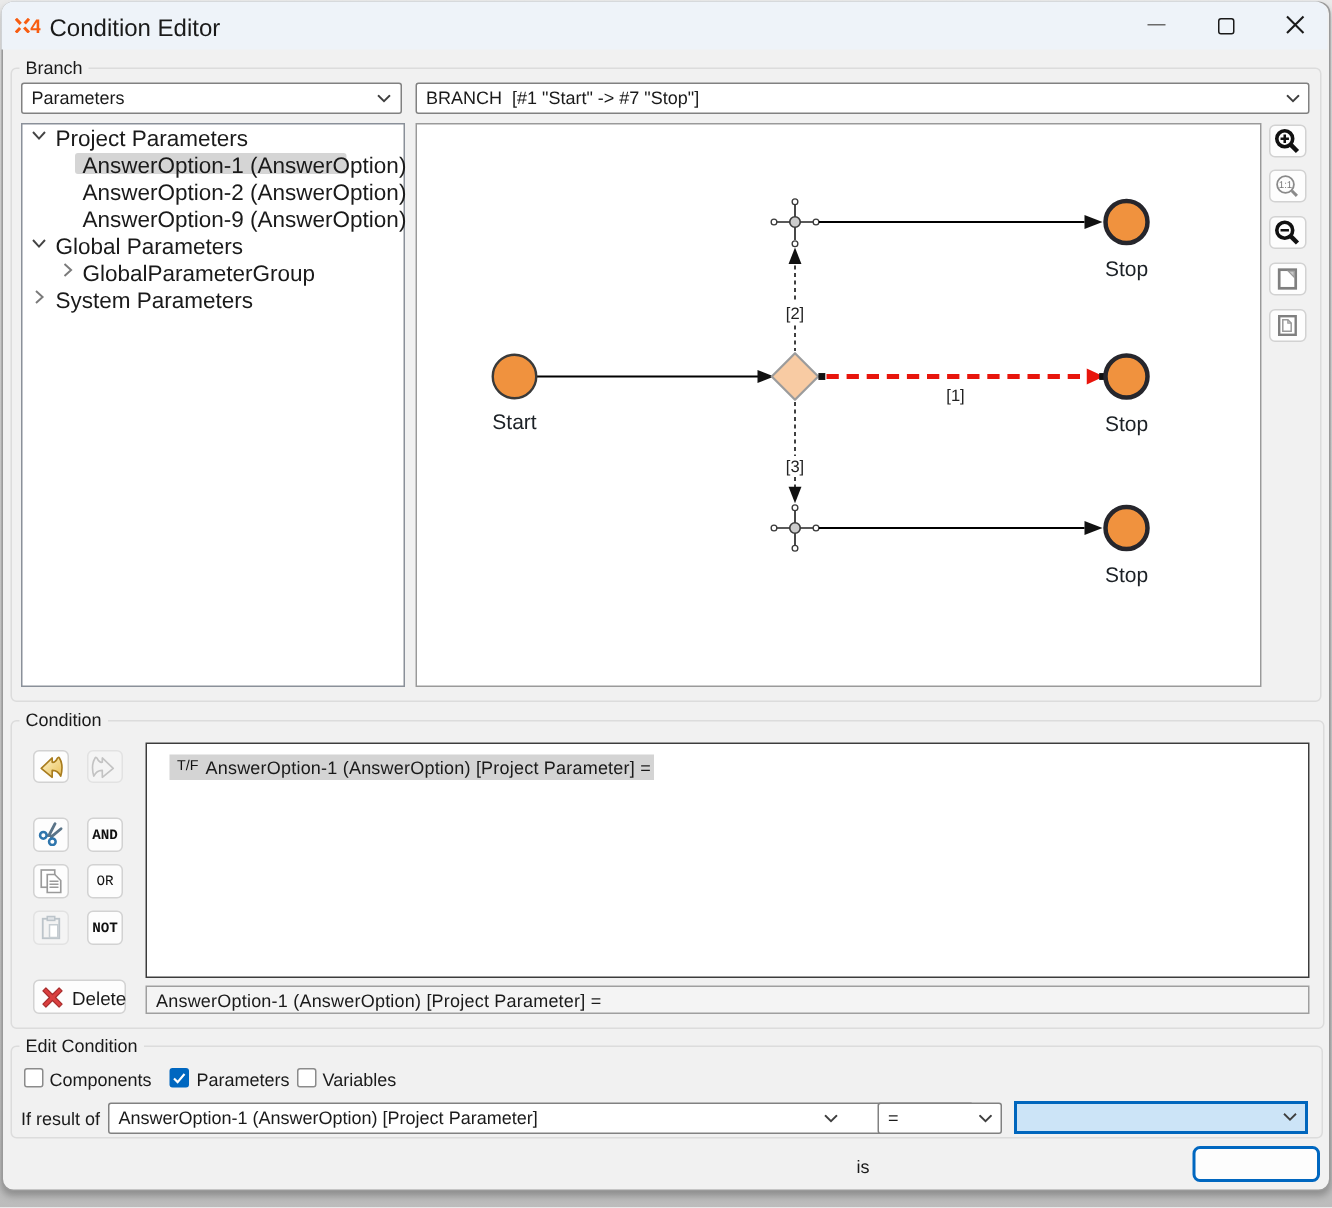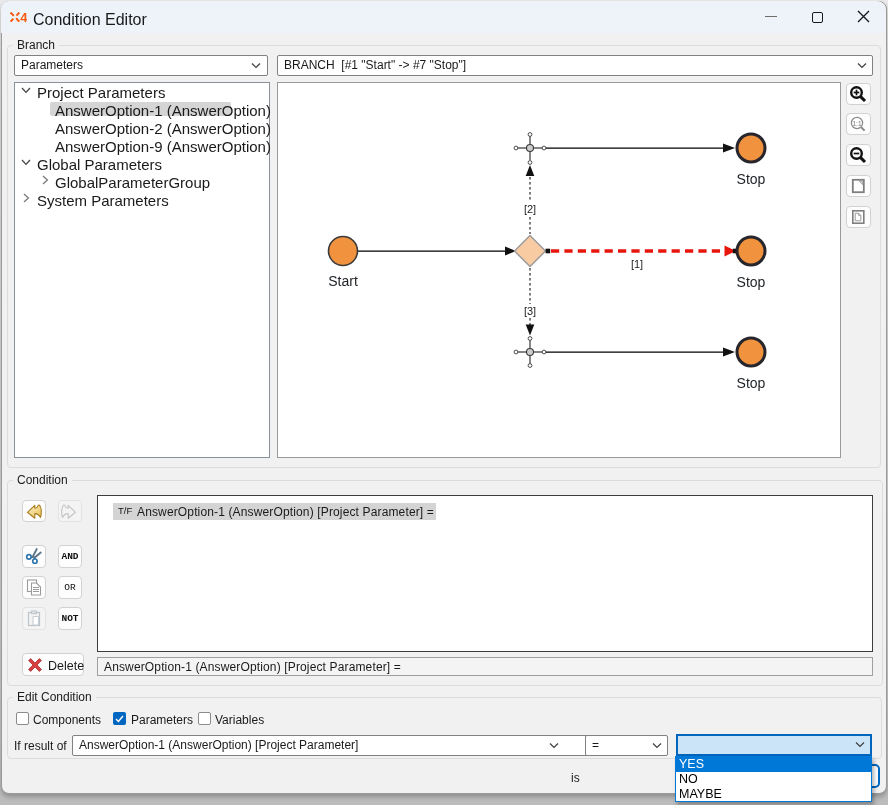--- a/index.html
+++ b/index.html
@@ -252,18 +252,13 @@
       <path d="M1,0.5 L5,4.5 L9,0.5" stroke="#3f3f3f" stroke-width="1.2" fill="none"></path>
     </svg>
 
  <div class="ab" style="left:795px;top:764px;width:85px;height:24px;background:#fdfdfd;border:2px solid #0067c0;border-radius:5px;box-sizing:border-box"></div>
 
  <div class="ab" style="left:676px;top:734px;width:196px;height:22px;background:#cce4f7;border:2px solid #0066bd;box-sizing:border-box"></div>
  <svg class="ab" style="left:855px;top:742px" width="10" height="6" viewBox="0 0 10 6">
       <path d="M1,0.5 L5,4.5 L9,0.5" stroke="#3f3f3f" stroke-width="1.2" fill="none"></path>
     </svg>
 
- <div class="ab" style="left:675px;top:756px;width:197px;height:46px;background:#fff;border:1px solid #0078d7;box-sizing:border-box;box-shadow:2px 3px 4px rgba(0,0,0,.3)">
-  <div style="height:15px;background:#0078d7;color:#fff;font-size:12.5px;padding-left:3px;line-height:15px">YES</div>
-  <div style="height:15px;color:#000;font-size:12.5px;padding-left:3px;line-height:15px">NO</div>
-  <div style="height:15px;color:#000;font-size:12.5px;padding-left:3px;line-height:15px">MAYBE</div>
- </div>
 </div>
 
 </body></html>

